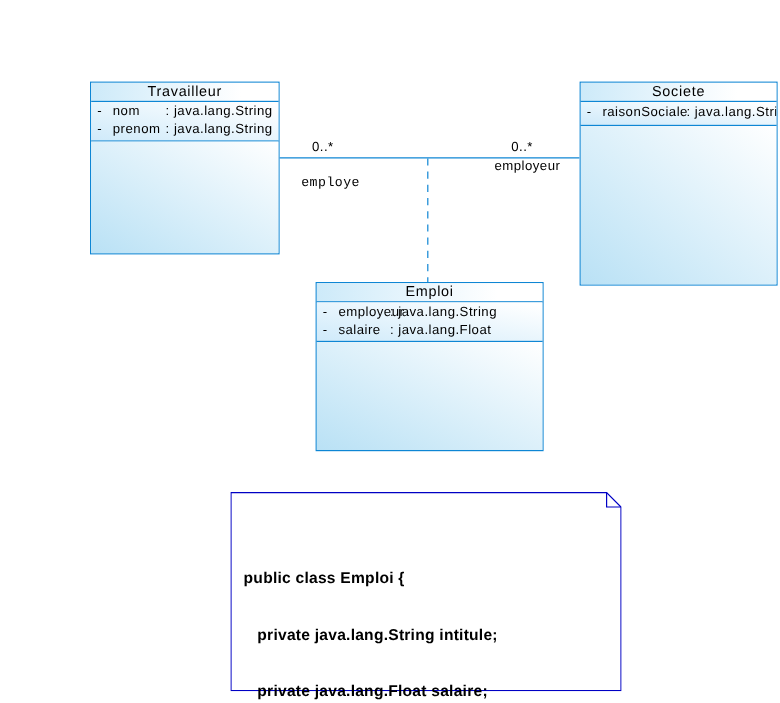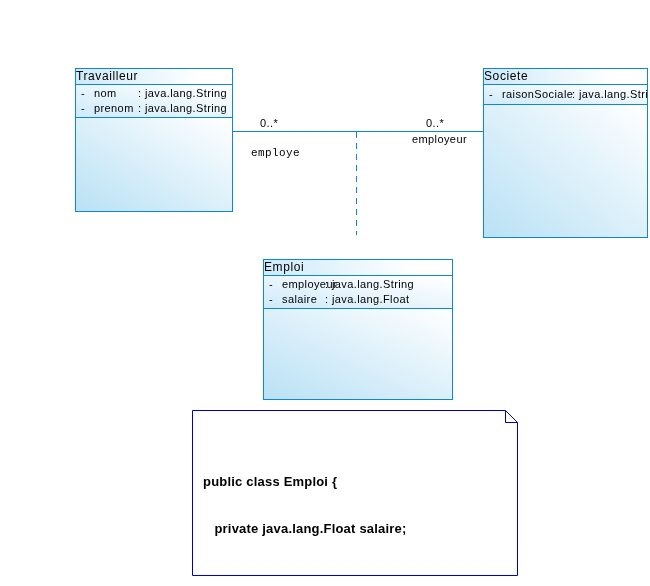--- a/index.html
+++ b/index.html
@@ -27,20 +27,21 @@
   
   .uml-class {
     position: absolute;
     border: 1px solid #0e86d4;
     display: flex; flex-direction: column;
     background: #ffffff;
   }
   .uml-class-header {
     border-bottom: 1px solid #0e86d4;
     background: linear-gradient(to right, #cdeaf9 0%, #ffffff 80%);
+    text-align: center;
     font-size: 12px; color: #000000;
     letter-spacing: 0.6px;
     line-height: 15px; height: 16px;
     white-space: nowrap; overflow: hidden;
   }
   .uml-attrs {
     border-bottom: 1px solid #0e86d4;
     background: linear-gradient(to top right, #cfeafa 0%, #ffffff 95%);
     padding: 1px 0 2px 5px;
     white-space: nowrap; overflow: hidden;
@@ -115,21 +116,21 @@
     <div class="uml-attrs" style="padding-top:2px; padding-bottom:2px;">
       <div class="uml-attr-row">
         <span class="attr-vis">-</span>
         <span class="attr-name">raisonSociale</span>
         <span class="attr-type">: java.lang.Strin</span>
       </div>
     </div>
     <div class="uml-class-body"></div>
   </div>
 
-  <div class="uml-class w-emp" style="left:263px; top:235px; width:190px; height:141px;margin-top:24px;">
+  <div class="uml-class w-emp" style="left:263px; top:235px; width:190px; height:141px;">
     <div class="uml-class-header">Emploi</div>
     <div class="uml-attrs">
       <div class="uml-attr-row">
         <span class="attr-vis">-</span>
         <span class="attr-name">employeur</span>
         <span class="attr-type">: java.lang.String</span>
       </div>
       <div class="uml-attr-row">
         <span class="attr-vis">-</span>
         <span class="attr-name">salaire</span>
@@ -144,20 +145,21 @@
   <div class="edge-label" style="left:426px; top:117px;">0..*</div>
   <div class="edge-label" style="left:412px; top:133px;">employeur</div>
 
   <div class="uml-note">
     <svg width="326" height="166">
       <polygon points="0.5,0.5 313.5,0.5 325.5,12.5 325.5,165.5 0.5,165.5" fill="#ffffff" stroke-width="1" stroke="#0000c4"></polygon>
       <polyline points="313.5,0.5 313.5,12.5 325.5,12.5" fill="none" stroke-width="1" stroke="#0000c4"></polyline>
     </svg>
     <div class="note-text">
       <div>public class Emploi {</div>
+      <div>   private java.lang.String intitule;</div>
       <div>   private java.lang.Float salaire;</div>
       
       
       
       
     </div>
   </div>
 
 </div>
 

